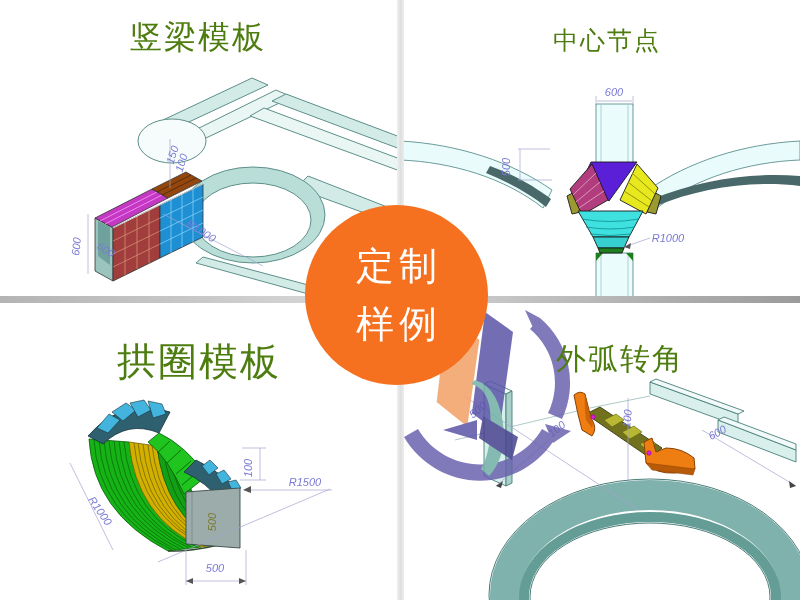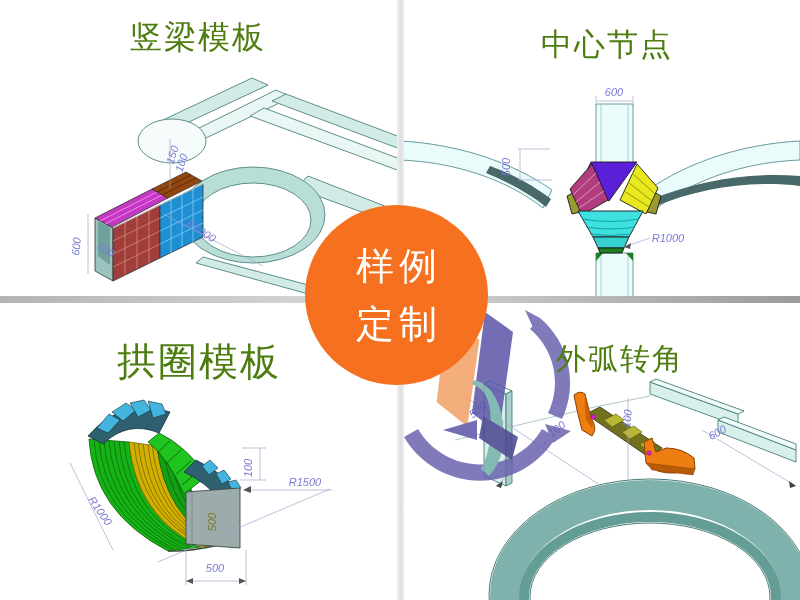--- a/index.html
+++ b/index.html
@@ -6,21 +6,21 @@
   body{width:800px;height:600px;font-family:"Liberation Sans",sans-serif;}
   #stage{position:relative;width:800px;height:600px;background:#ffffff;overflow:hidden;}
   .qsvg{position:absolute;width:400px;height:300px;}
   .divider-v{position:absolute;left:397px;top:0;width:7px;height:600px;
              background:linear-gradient(90deg,#f0f0f0,#dfdfdf 50%,#ececec);z-index:4;}
   .divider-h{position:absolute;left:0;top:296px;width:800px;height:7px;
              background:linear-gradient(90deg,#b4b4b4,#d9d9d9 45%,#9b9b9b);z-index:4;}
   .title{position:absolute;z-index:8;color:#4d7c0f;font-weight:500;letter-spacing:2px;
          transform:translateX(-50%);white-space:nowrap;}
   #title-tl{left:198px;top:16px;font-size:32px;}
-  #title-tr{left:607px;top:24px;font-size:31px;}
+  #title-tr{left:607px;top:24px;font-size:25px;}
   #title-bl{left:199px;top:335px;font-size:39px;}
   #title-br{left:620px;top:339px;font-size:30px;}
   #logo{position:absolute;left:385px;top:288px;width:200px;height:210px;z-index:5;}
   #badge{position:absolute;left:305px;top:205px;width:183px;height:180px;border-radius:50%;
          background:#f5701f;z-index:6;display:flex;flex-direction:column;align-items:center;
          justify-content:center;}
   #badge .badge-line{color:#ffffff;font-size:38px;font-weight:500;letter-spacing:5px;
          line-height:58px;text-indent:5px;}
   .dim text{fill:#7a7ad5;font-size:11px;font-style:italic;text-anchor:middle;
             font-family:"Liberation Sans",sans-serif;}
@@ -221,22 +221,22 @@
       <polygon points="155,30 140,22 150,44" fill="#6a63ae"></polygon>
       <polygon points="100,24 128,44 114,146 87,125" fill="#5b55a8"></polygon>
       <polygon points="62,30 94,52 82,138 52,114" fill="#f3a066" stroke="#e58a4a" stroke-width="0.5"></polygon>
       <path d="M90,92 Q116,100 119,145 Q119,172 104,188 L96,181 Q108,160 105,122 Q102,100 86,96 Z" fill="#76b1a8"></path>
       <polygon points="98,128 133,149 127,172 94,150" fill="#4a4490"></polygon>
       <polygon points="58,142 92,132 92,152" fill="#5b55a8"></polygon>
     </g>
   </svg>
 
   <div id="badge">
+    <div class="badge-line">定制</div>
     <div class="badge-line">样例</div>
-    <div class="badge-line">定制</div>
   </div>
 
   <div class="title" id="title-tl">竖梁模板</div>
   <div class="title" id="title-tr">中心节点</div>
   <div class="title" id="title-bl">拱圈模板</div>
   <div class="title" id="title-br">外弧转角</div>
 
 </div>
 
 </body></html>

